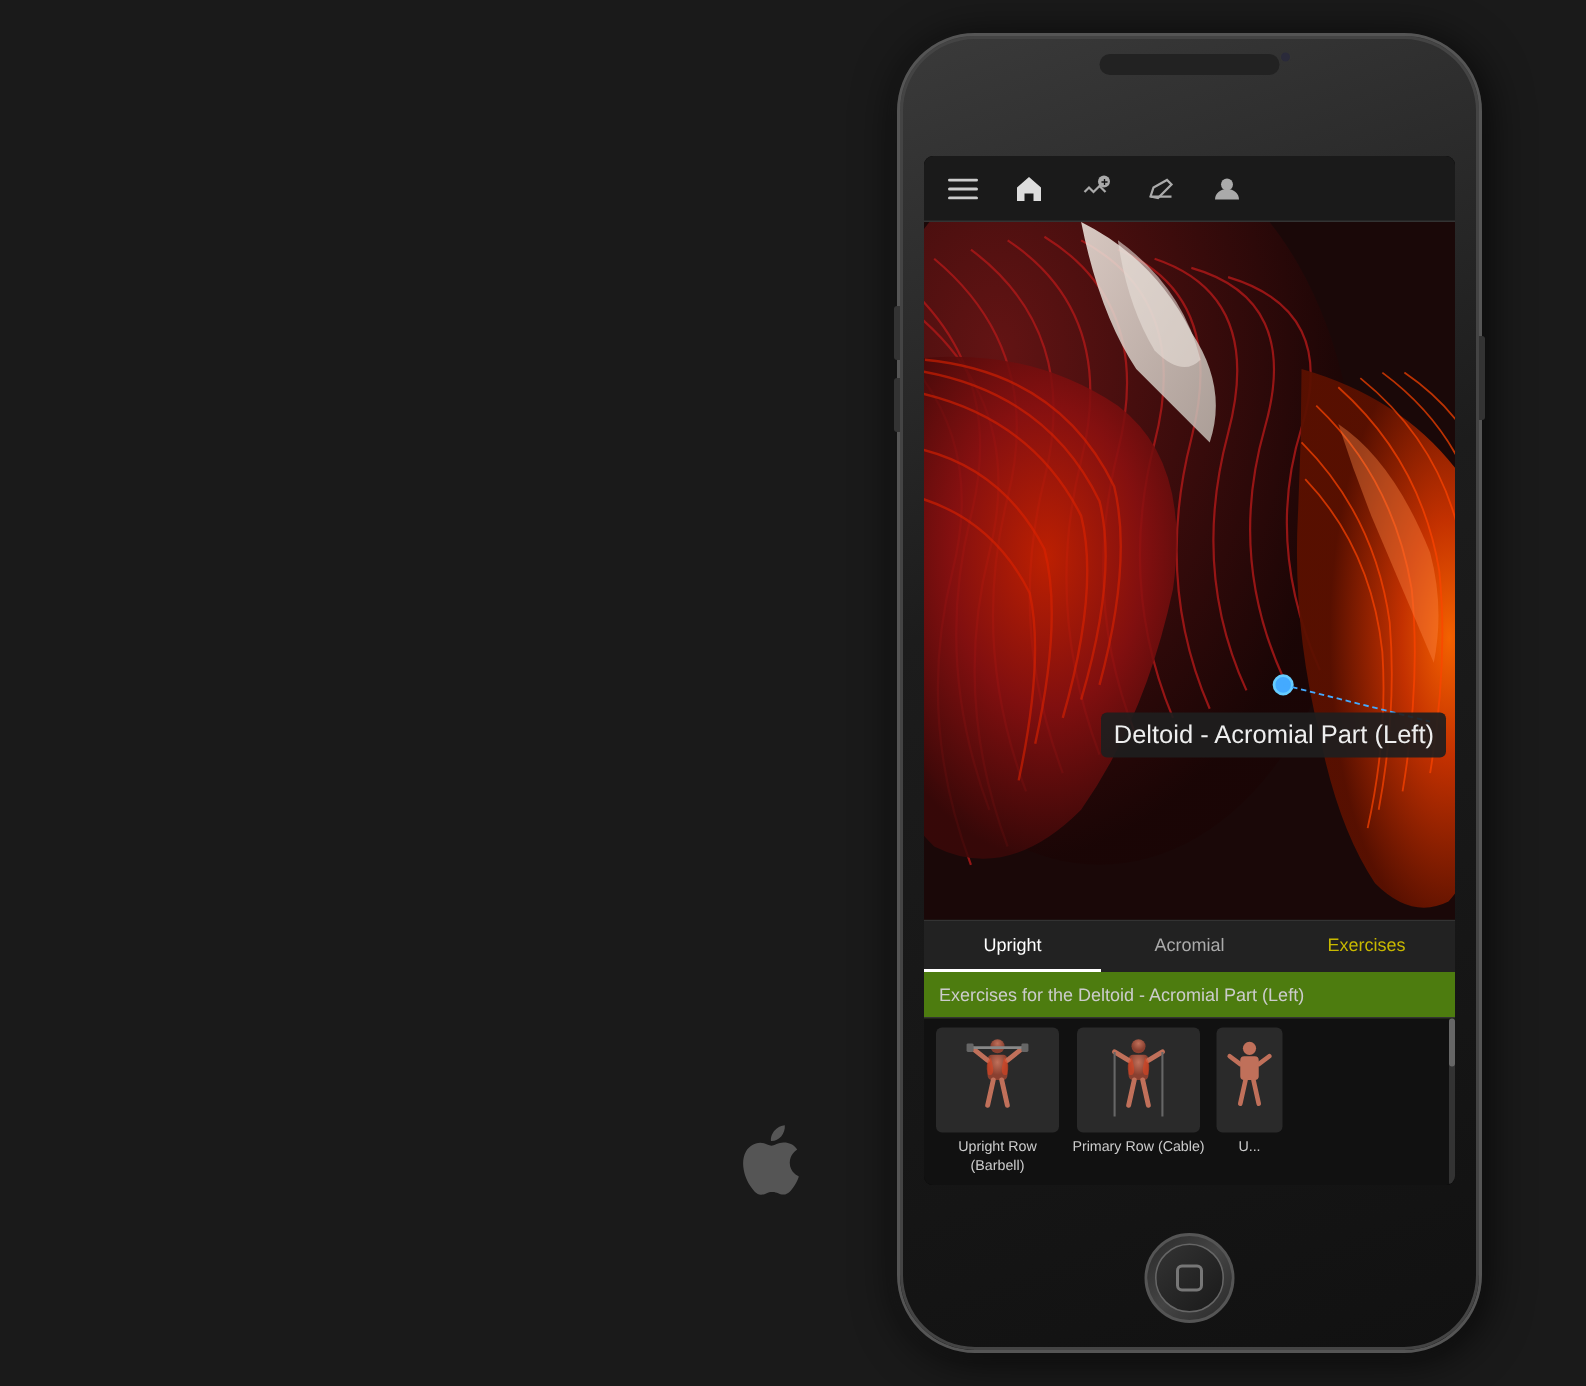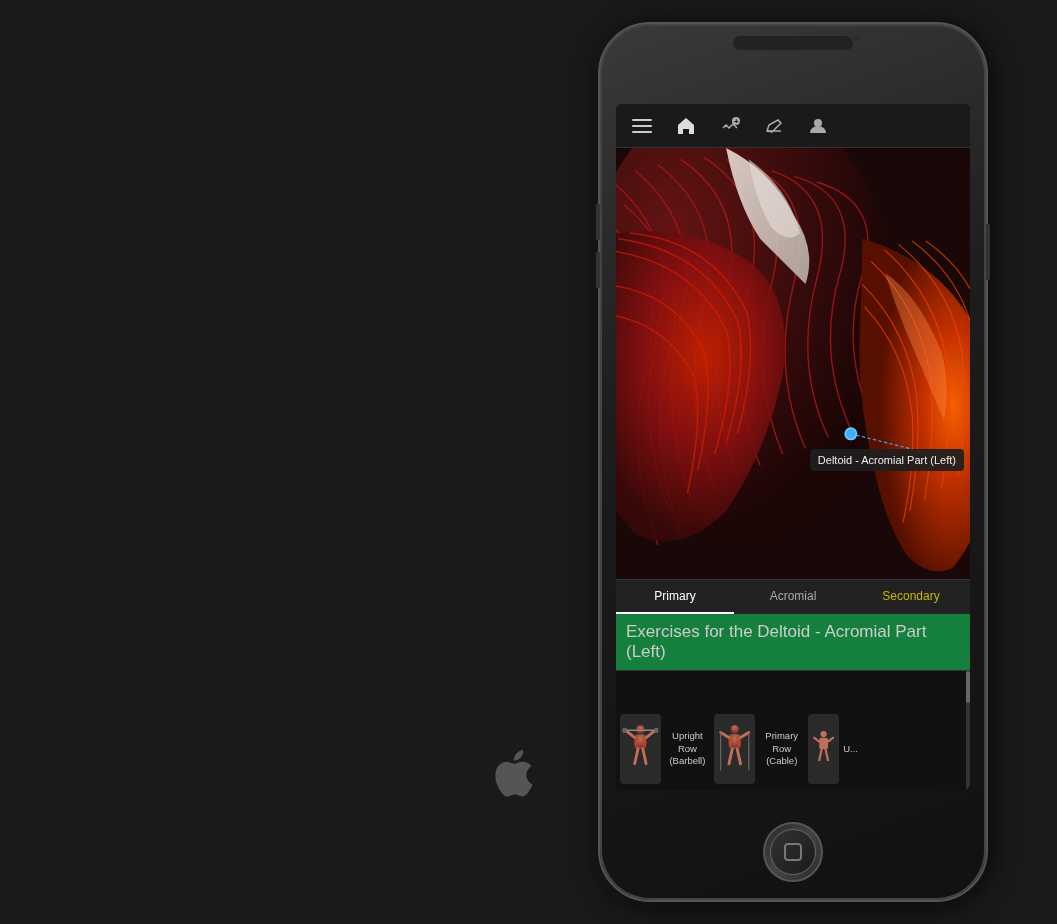--- a/index.html
+++ b/index.html
@@ -191,21 +191,21 @@
       height: 100%;
     }
 
     
     .annotation-label {
       position: absolute;
       right: 6px;
       bottom: 108px;
       background: rgba(30,30,30,0.92);
       color: #eee;
-      font-size: 11px;
+      font-size: 17px;
       padding: 5px 8px;
       border-radius: 4px;
       white-space: nowrap;
     }
 
     
     .bottom-panel {
       background: #111;
       flex-shrink: 0;
     }
@@ -227,42 +227,42 @@
     }
     .tab-item.active {
       color: #fff;
       border-bottom: 2px solid #fff;
     }
     .tab-item.stretches {
       color: #c8b800;
     }
 
     .exercise-header {
-      background: #15803d;
+      background: #4d7c0f;
       padding: 8px 10px;
-      font-size: 17px;
+      font-size: 12px;
       color: #ccc;
       border-bottom: 1px solid #333;
     }
 
     .exercise-list {
       display: flex;
       padding: 6px 4px;
       gap: 4px;
       overflow-x: hidden;
       background: #111;
     }
 
     .exercise-item {
       width: 90px;
       flex-shrink: 0;
       display: flex;
+      flex-direction: column;
       align-items: center;
       gap: 4px;
-      margin-top: 37px;
     }
 
     .exercise-thumb {
       width: 82px;
       height: 70px;
       background: #2a2a2a;
       border-radius: 4px;
       display: flex;
       align-items: center;
       justify-content: center;
@@ -421,27 +421,27 @@
 
           <div class="annotation-label">
             <span>Deltoid - Acromial Part (Left)</span>
           </div>
         </div>
 
         <div class="bottom-panel">
 
           <div class="tab-bar">
             <div class="tab-item active">
-              <span>Primary</span>
+              <span>Upright</span>
             </div>
             <div class="tab-item">
               <span>Acromial</span>
             </div>
             <div class="tab-item stretches">
-              <span>Secondary</span>
+              <span>Exercises</span>
             </div>
           </div>
 
           <div class="exercise-header">
             <span>Exercises for the Deltoid - Acromial Part (Left)</span>
           </div>
 
           <div style="position: relative;">
             <div class="exercise-list">
 

